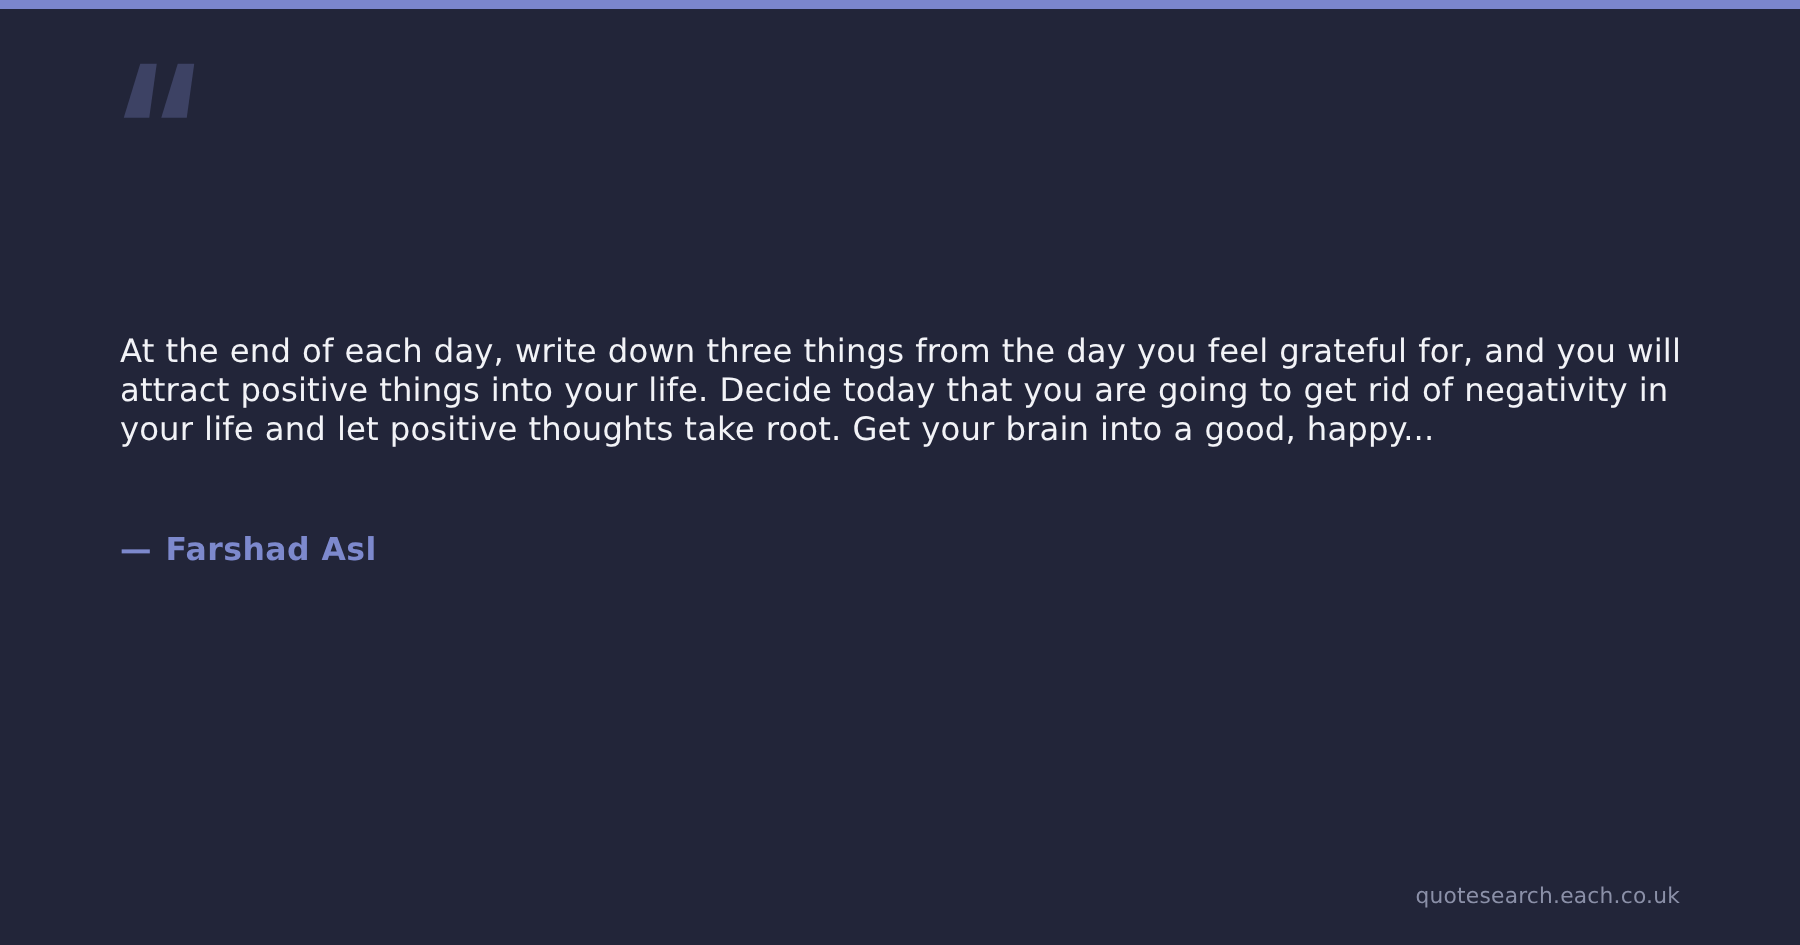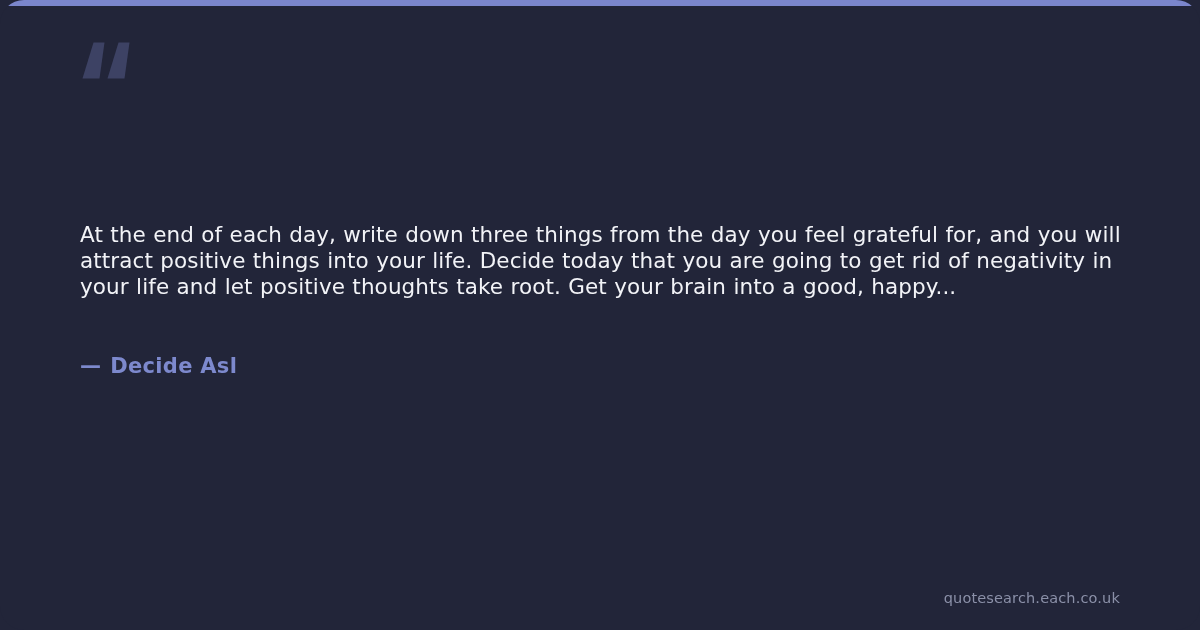--- a/index.html
+++ b/index.html
@@ -16,21 +16,20 @@
     font-family: "DejaVu Sans", "Liberation Sans", sans-serif;
     position: relative;
   }
 
   .card {
     position: relative;
     width: 1200px;
     height: 630px;
     background: #222539;
     overflow: hidden;
-    border-radius: 24px;
   }
 
   
   .accent-bar {
     position: absolute;
     top: 0;
     left: 0;
     width: 1200px;
     height: 6px;
     background: #7b86cc;
@@ -99,18 +98,18 @@
       <path d="M2.5 44.5 L13.5 8.5 L24.5 8.5 L19.5 44.5 Z" fill="#3d4264"></path>
       <path d="M27.5 44.5 L38.5 8.5 L49.5 8.5 L44.5 44.5 Z" fill="#3d4264"></path>
     </svg>
   </div>
 
   <div class="quote-body">
     <p class="quote-text">At the end of each day, write down three things from the day you feel grateful for, and you will attract positive things into your life. Decide today that you are going to get rid of negativity in your life and let positive thoughts take root. Get your brain into a good, happy...</p>
   </div>
 
   <div class="attribution">
-    <span class="dash">—</span><span>Decide Asl</span>
+    <span class="dash">—</span><span>Farshad Asl</span>
   </div>
 
   <div class="source-url">quotesearch.each.co.uk</div>
 
 </div>
 
 </body></html>

